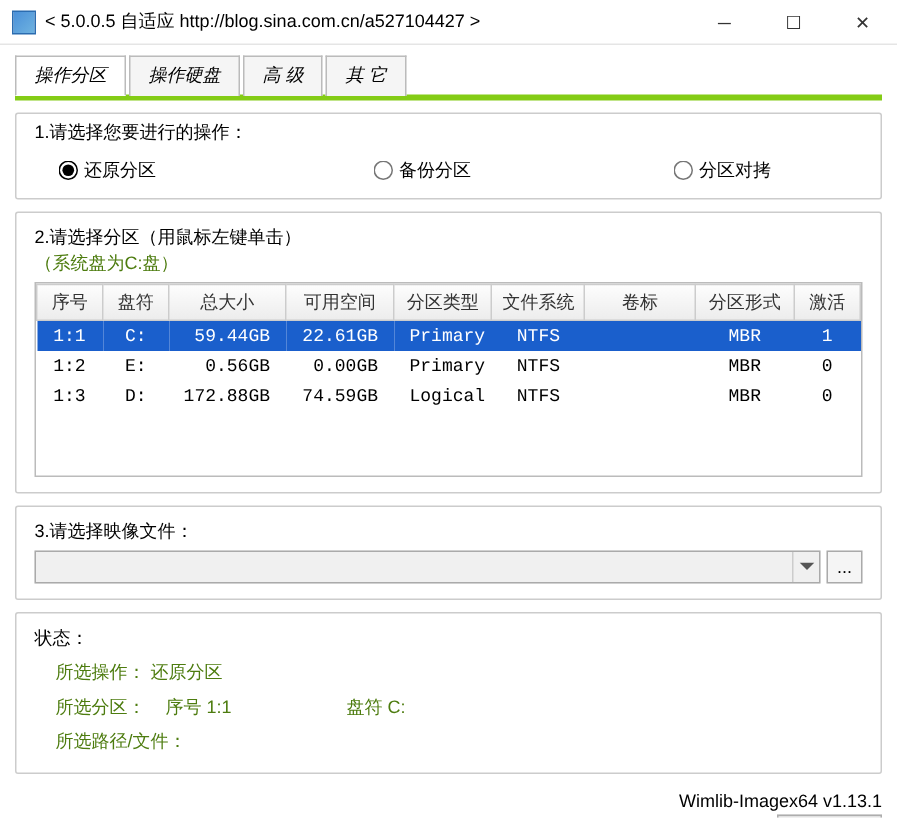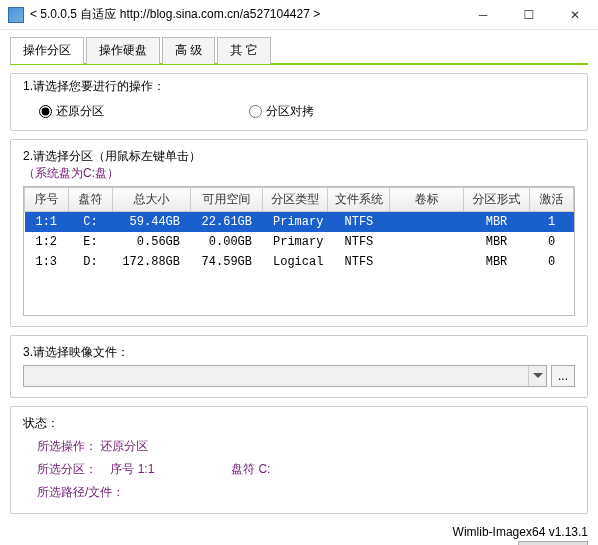--- a/index.html
+++ b/index.html
@@ -3,32 +3,32 @@
 <meta charset="utf-8">
 <style>
   * { box-sizing: border-box; font-family: "Microsoft YaHei", "SimSun", sans-serif; font-size: 12px; }
   body { margin: 0; background: #fff; width: 598px; height: 545px; overflow: hidden; }
   .titlebar { height: 30px; display: flex; align-items: center; padding: 0 0 0 8px; border-bottom: 1px solid #e5e5e5; }
   .titlebar .icon { width: 16px; height: 16px; background: linear-gradient(135deg,#4a90d9,#6fb3e0); margin-right: 6px; border:1px solid #2b6cb0; }
   .titlebar .title { flex: 1; color: #000; }
   .titlebar .controls { display: flex; }
   .titlebar .controls div { width: 46px; height: 30px; display:flex; align-items:center; justify-content:center; color:#333; }
   .main { padding: 6px 10px 4px 10px; display: flex; flex-direction: column; height: calc(545px - 30px); }
-  .tabs { display: flex; border-bottom: 2px solid #84cc16; margin-bottom: 8px; }
+  .tabs { display: flex; border-bottom: 4px solid #84cc16; margin-bottom: 8px; font-style: italic; }
   .tab { padding: 4px 12px; border: 1px solid #bbb; border-bottom: none; margin-right: 2px; background: #f5f5f5; position: relative; top: 1px; }
   .tab.active { background: #fff; border-bottom: 1px solid #fff; }
   .group { border: 1px solid #ccc; border-radius: 2px; padding: 8px 12px 10px 12px; margin-bottom: 8px; background:#fff; }
   .group-title { margin: -4px 0 8px 0; }
   .radios { display: flex; padding: 0 6px 0 16px; }
   .radio-opt { display: flex; align-items: center; }
   .radio-opt input { margin: 0 4px 0 0; accent-color:#000; }
   .r1 { width: 210px; }
   .r2 { width: 200px; }
   .r3 { }
-  .blue { color: #701a75; }
+  .blue { color: #4d7c0f; }
   .section2 .header-row { display:flex;flex-direction:column; }
   .table-wrap { border: 1px solid #bbb; height: 130px; overflow: auto; background:#fff; margin-top:4px; }
   table { border-collapse: collapse; width: 100%; }
   th { background: linear-gradient(#fdfdfd,#ececec); border: 1px solid #ccc; padding: 3px 4px; font-weight: normal; text-align:center; color:#333; }
   td { padding: 3px 4px; text-align: center; font-family: "SimSun","Courier New",monospace; border-right:1px solid transparent; }
   tr.selected td { background: #1a5fcc; color: #fff; }
   td.right { text-align: right; padding-right:10px; }
   td.left { text-align: left; padding-left:10px; }
   .col-seq{width:44px;} .col-drive{width:44px;} .col-total{width:78px;} .col-free{width:72px;} .col-ptype{width:62px;} .col-fs{width:62px;} .col-vol{flex:1;} .col-form{width:66px;} .col-act{width:44px;}
   .image-row { display:flex; align-items:center; gap:4px; margin-top:4px; }
@@ -62,20 +62,24 @@
     <div class="tab">高 级</div>
     <div class="tab">其 它</div>
   </div>
 
   <div class="group">
     <div class="group-title">1.请选择您要进行的操作：</div>
     <div class="radios">
       <label class="radio-opt r1">
         <input type="radio" name="op" checked="" style="">
         <span>还原分区</span>
+      </label>
+      <label class="radio-opt r2">
+        <input type="radio" name="op" style="">
+        <span>备份分区</span>
       </label>
       <label class="radio-opt r3">
         <input type="radio" name="op" style="">
         <span>分区对拷</span>
       </label>
     </div>
   </div>
 
   <div class="group section2">
     <div class="header-row">

